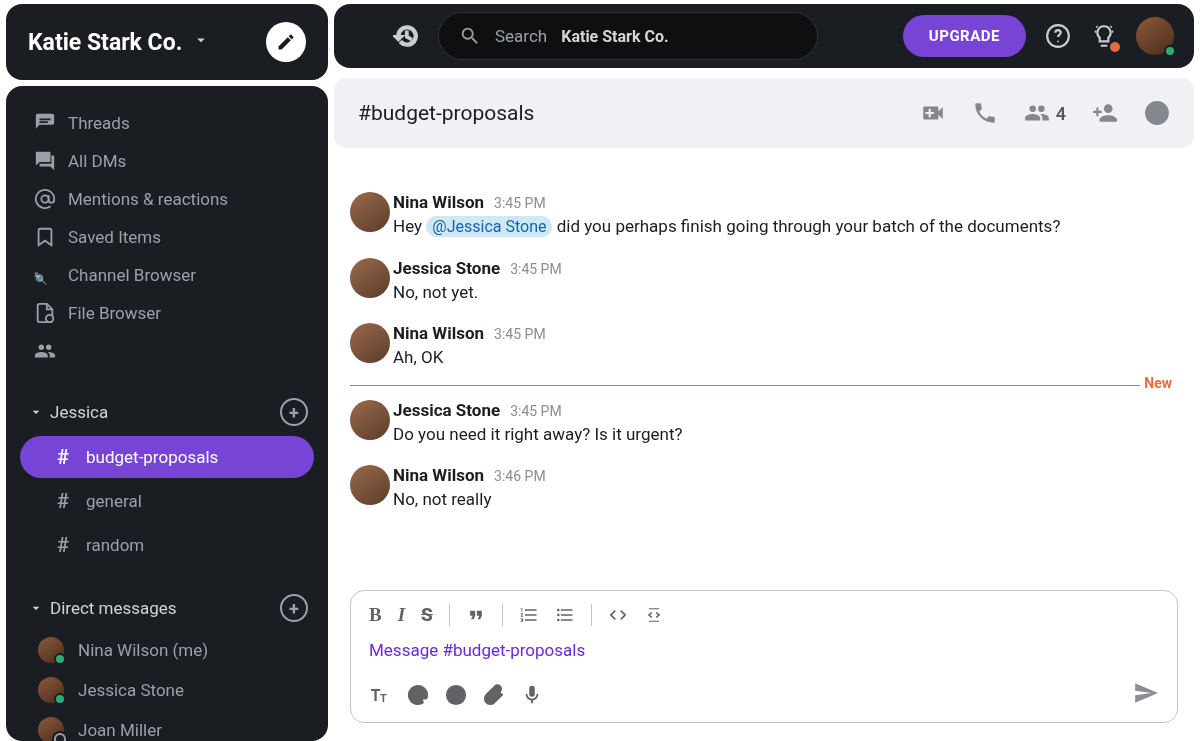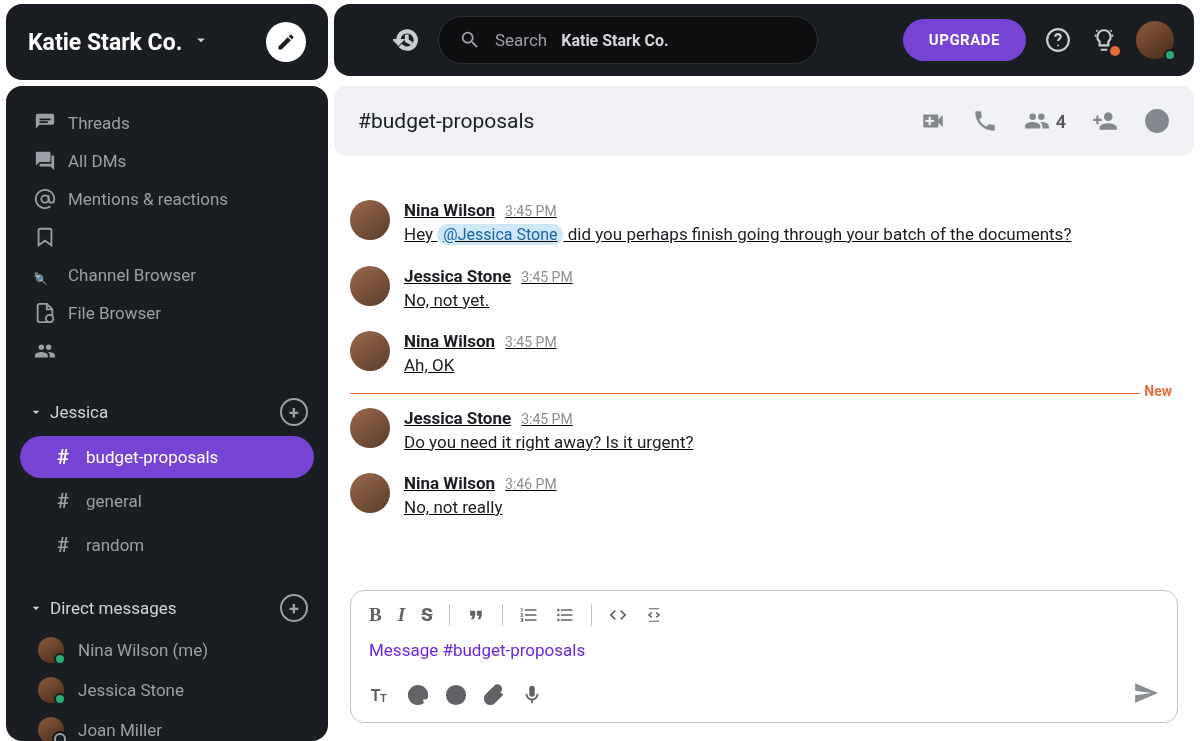--- a/index.html
+++ b/index.html
@@ -135,21 +135,21 @@
   .main {
     flex: 1;
     display: flex;
     flex-direction: column;
     margin-left: 6px;
   }
   .top-bar {
     background: #1a1d21;
     border-radius: 16px;
     margin: 4px 6px 0 0;
-    height: 72px;
+    height: 64px;
     display: flex;
     align-items: center;
     padding: 0 20px;
     gap: 18px;
     color: #c9ccd1;
   }
   .top-spacer { width: 20px; }
   .history-btn { cursor: pointer; display: flex; }
   .search-box {
     flex: 0 0 380px;
@@ -224,23 +224,22 @@
   .ch-icon { cursor: pointer; display: flex; align-items: center; gap: 6px; font-size: 18px; font-weight: 600; }
   .ch-icon svg { width: 26px; height: 26px; fill: #84888e; }
 
   .messages {
     flex: 1;
     padding: 30px 20px 10px 16px;
     overflow-y: auto;
   }
   .msg {
     display: flex;
-    gap: 14px;
+    gap: 3px;
     padding: 6px 0 12px 0;
-    text-decoration: underline;
   }
   .msg-avatar {
     width: 40px; height: 40px; border-radius: 50%;
     background: linear-gradient(145deg, #9b6a4c, #5a3c2a);
     flex-shrink: 0;
   }
   .msg-body { flex: 1; }
   .msg-head { display: flex; align-items: baseline; gap: 10px; }
   .msg-author { font-weight: 700; font-size: 17px; color: #1a1d21; }
   .msg-time { font-size: 14px; color: #8a8d91; }
@@ -357,20 +356,21 @@
             </svg>
           </span>
         <span class="nav-label">Mentions &amp; reactions</span>
       </div>
       <div class="nav-item">
         <span class="nav-icon">
             <svg viewBox="0 0 24 24" fill="none" stroke="currentColor" stroke-width="2">
               <path d="M19 21l-7-5-7 5V5a2 2 0 0 1 2-2h10a2 2 0 0 1 2 2z"></path>
             </svg>
           </span>
+        <span class="nav-label">Saved Items</span>
       </div>
       <div class="nav-item">
         <span class="nav-icon">
             <svg viewBox="0 0 24 24" fill="currentColor">
               <path d="M9 3v2H5v2h4v2H5v2h4v2H3V3h6zm4 14a6 6 0 1 1 12 0 6 6 0 0 1-12 0zm2 0a4 4 0 1 0 8 0 4 4 0 0 0-8 0z" opacity="0"></path>
               <path d="M10 4l-1 4H5v2h3.5L8 14H4v2h3.5L7 20h2l.5-4h4L13 20h2l.5-4H19v-2h-3l.5-4H20V8h-3l1-4h-2l-1 4h-4l1-4h-2zm0 6h4l-.5 4h-4l.5-4z" opacity="0"></path>
               <path d="M5 5h6v2H5zm0 4h6v2H5zm9-4l4 4-4 4V5z" opacity="0"></path>
               <text x="0" y="18" font-size="18" font-weight="bold">#</text>
             </svg>
             <span style="font-size:10px;position:relative;left:-8px;top:4px;">🔍</span>

